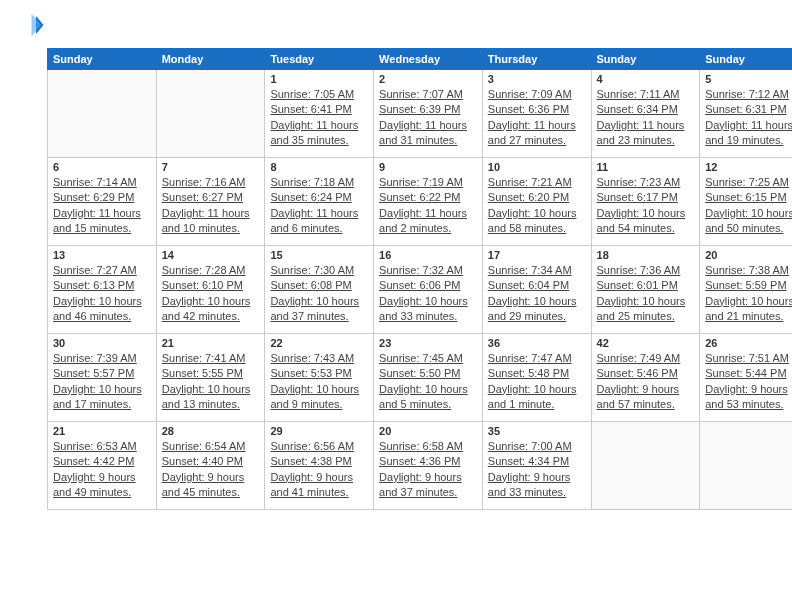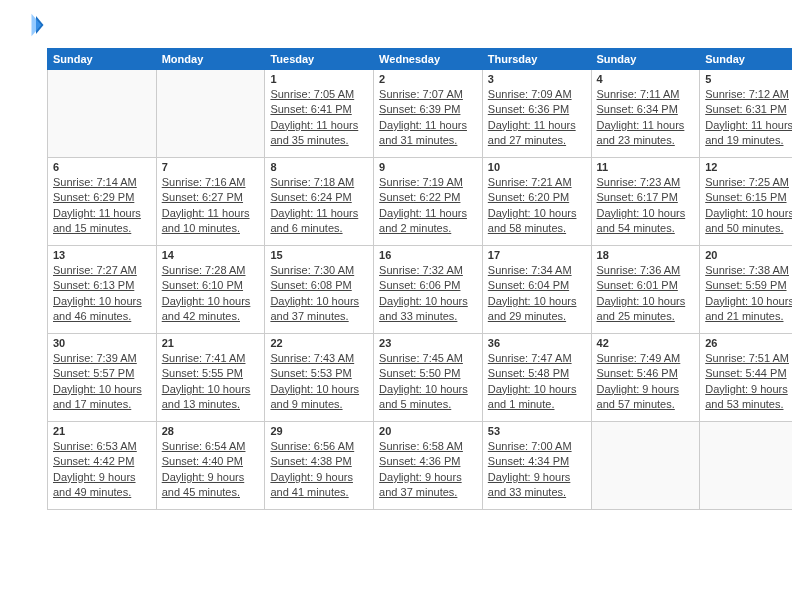--- a/index.html
+++ b/index.html
@@ -258,21 +258,21 @@
           </td>
           <td>
             <div class="day-num">29</div>
             <div class="day-info">Sunrise: 6:56 AM<br>Sunset: 4:38 PM<br>Daylight: 9 hours and 41 minutes.</div>
           </td>
           <td>
             <div class="day-num">20</div>
             <div class="day-info">Sunrise: 6:58 AM<br>Sunset: 4:36 PM<br>Daylight: 9 hours and 37 minutes.</div>
           </td>
           <td>
-            <div class="day-num">53</div>
+            <div class="day-num">35</div>
             <div class="day-info">Sunrise: 7:00 AM<br>Sunset: 4:34 PM<br>Daylight: 9 hours and 33 minutes.</div>
           </td>
           <td class="empty"></td>
           <td class="empty"></td>
         </tr>
       </tbody>
   </table>
 </div>
 
 </body></html>

